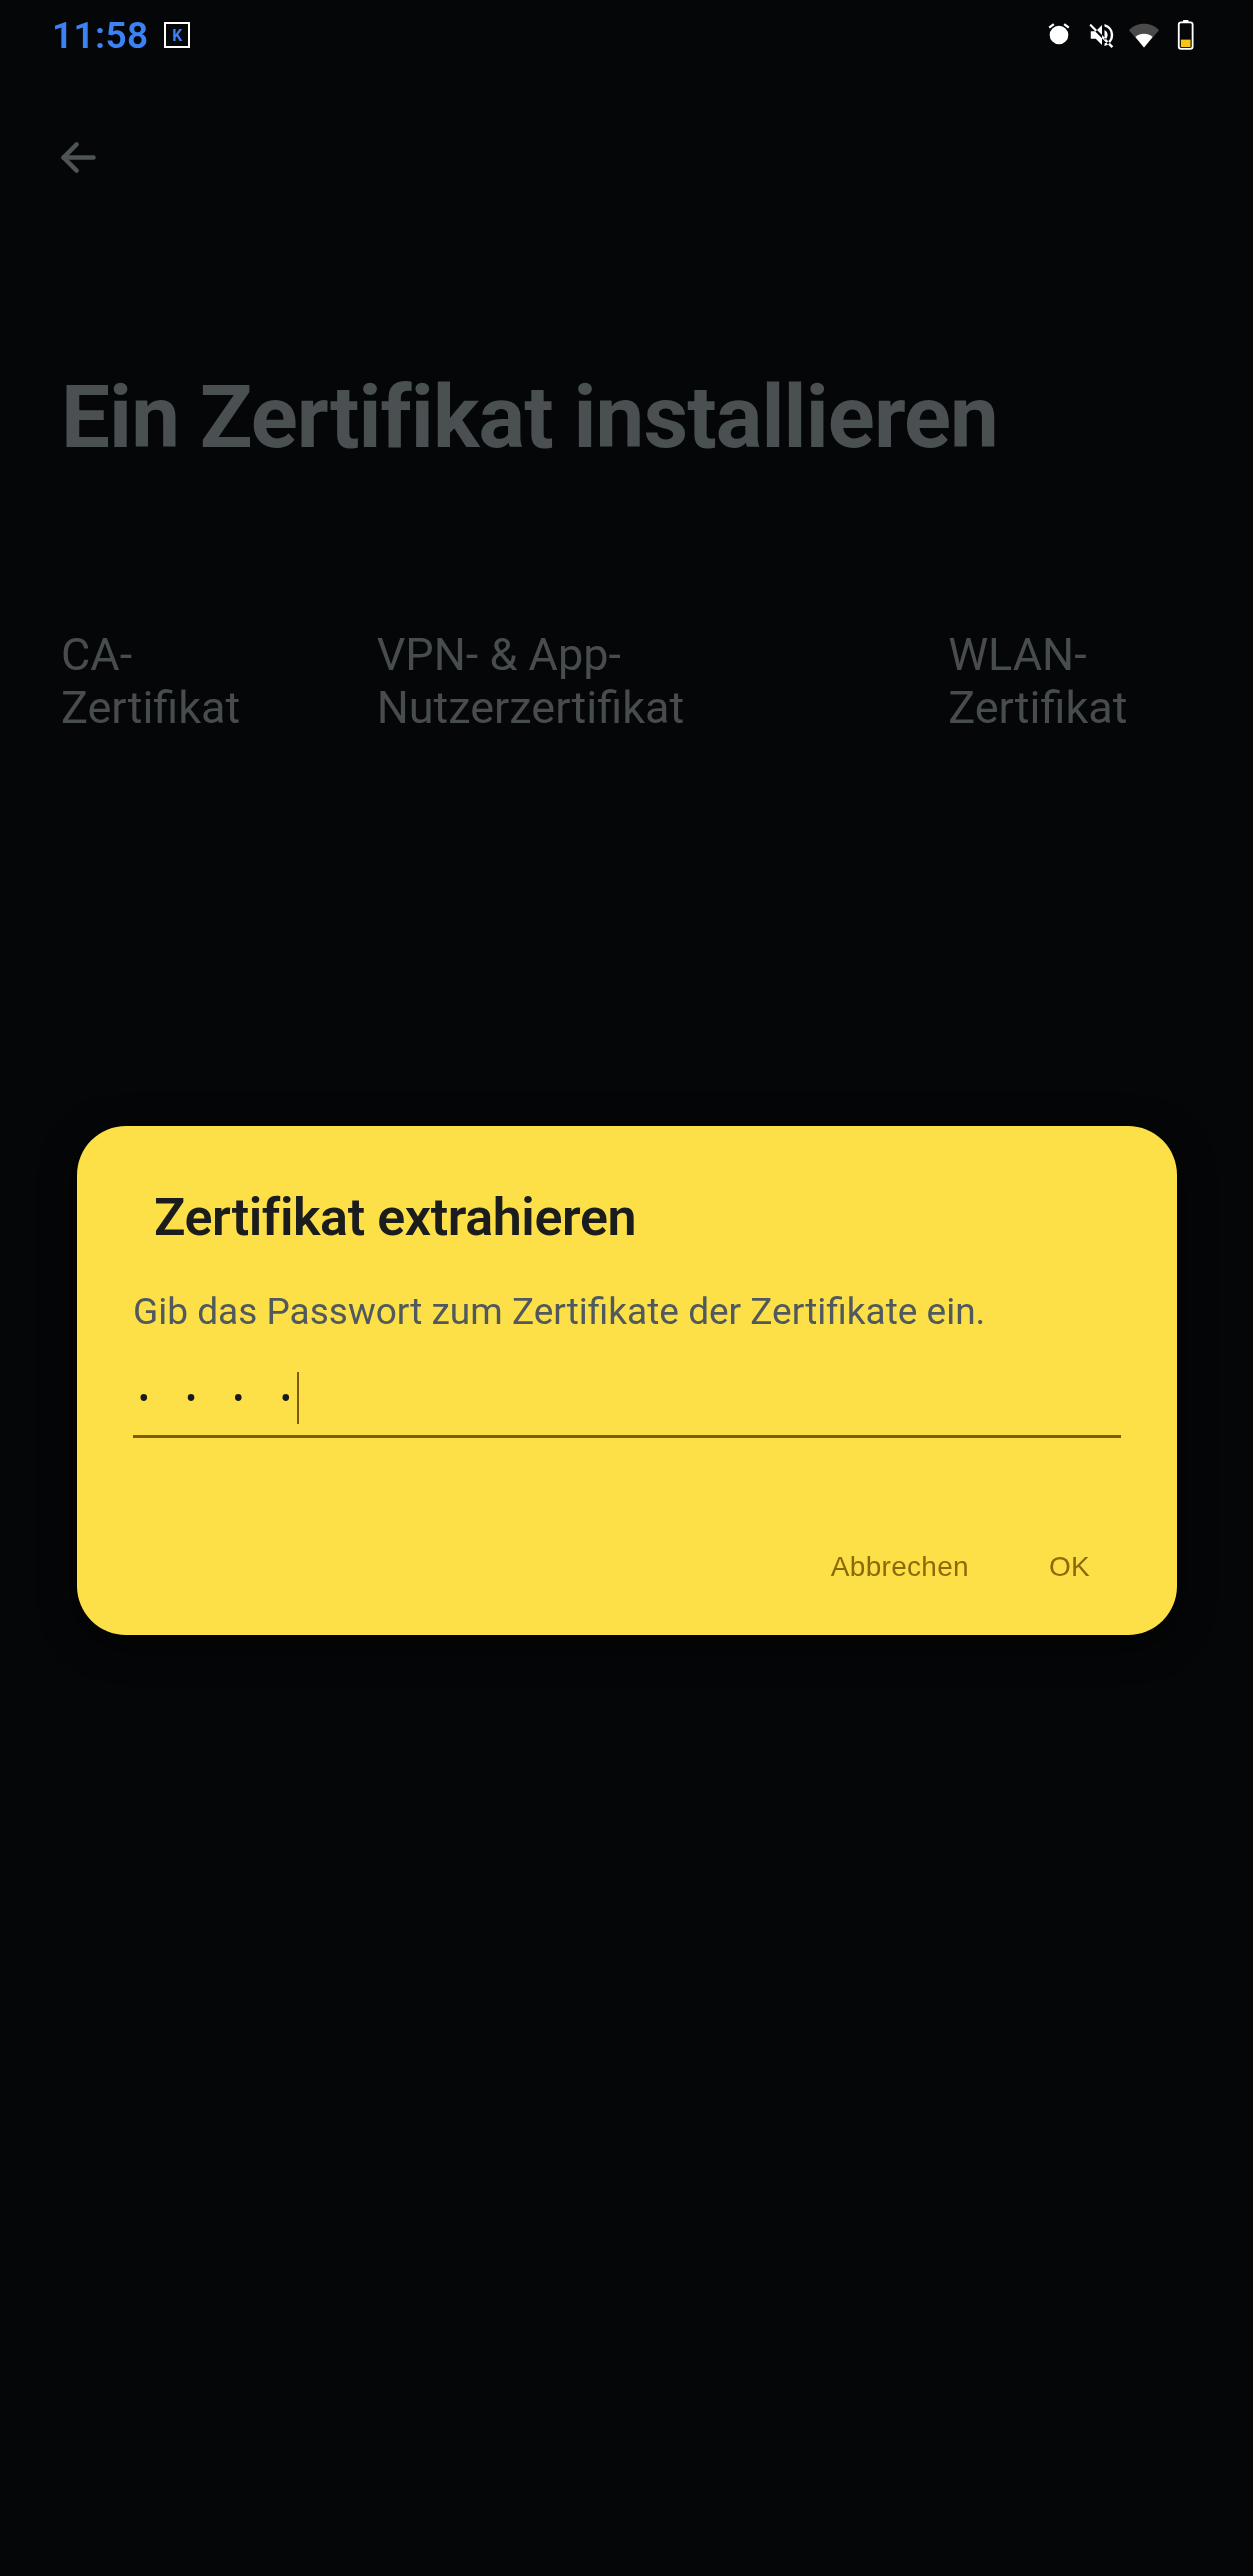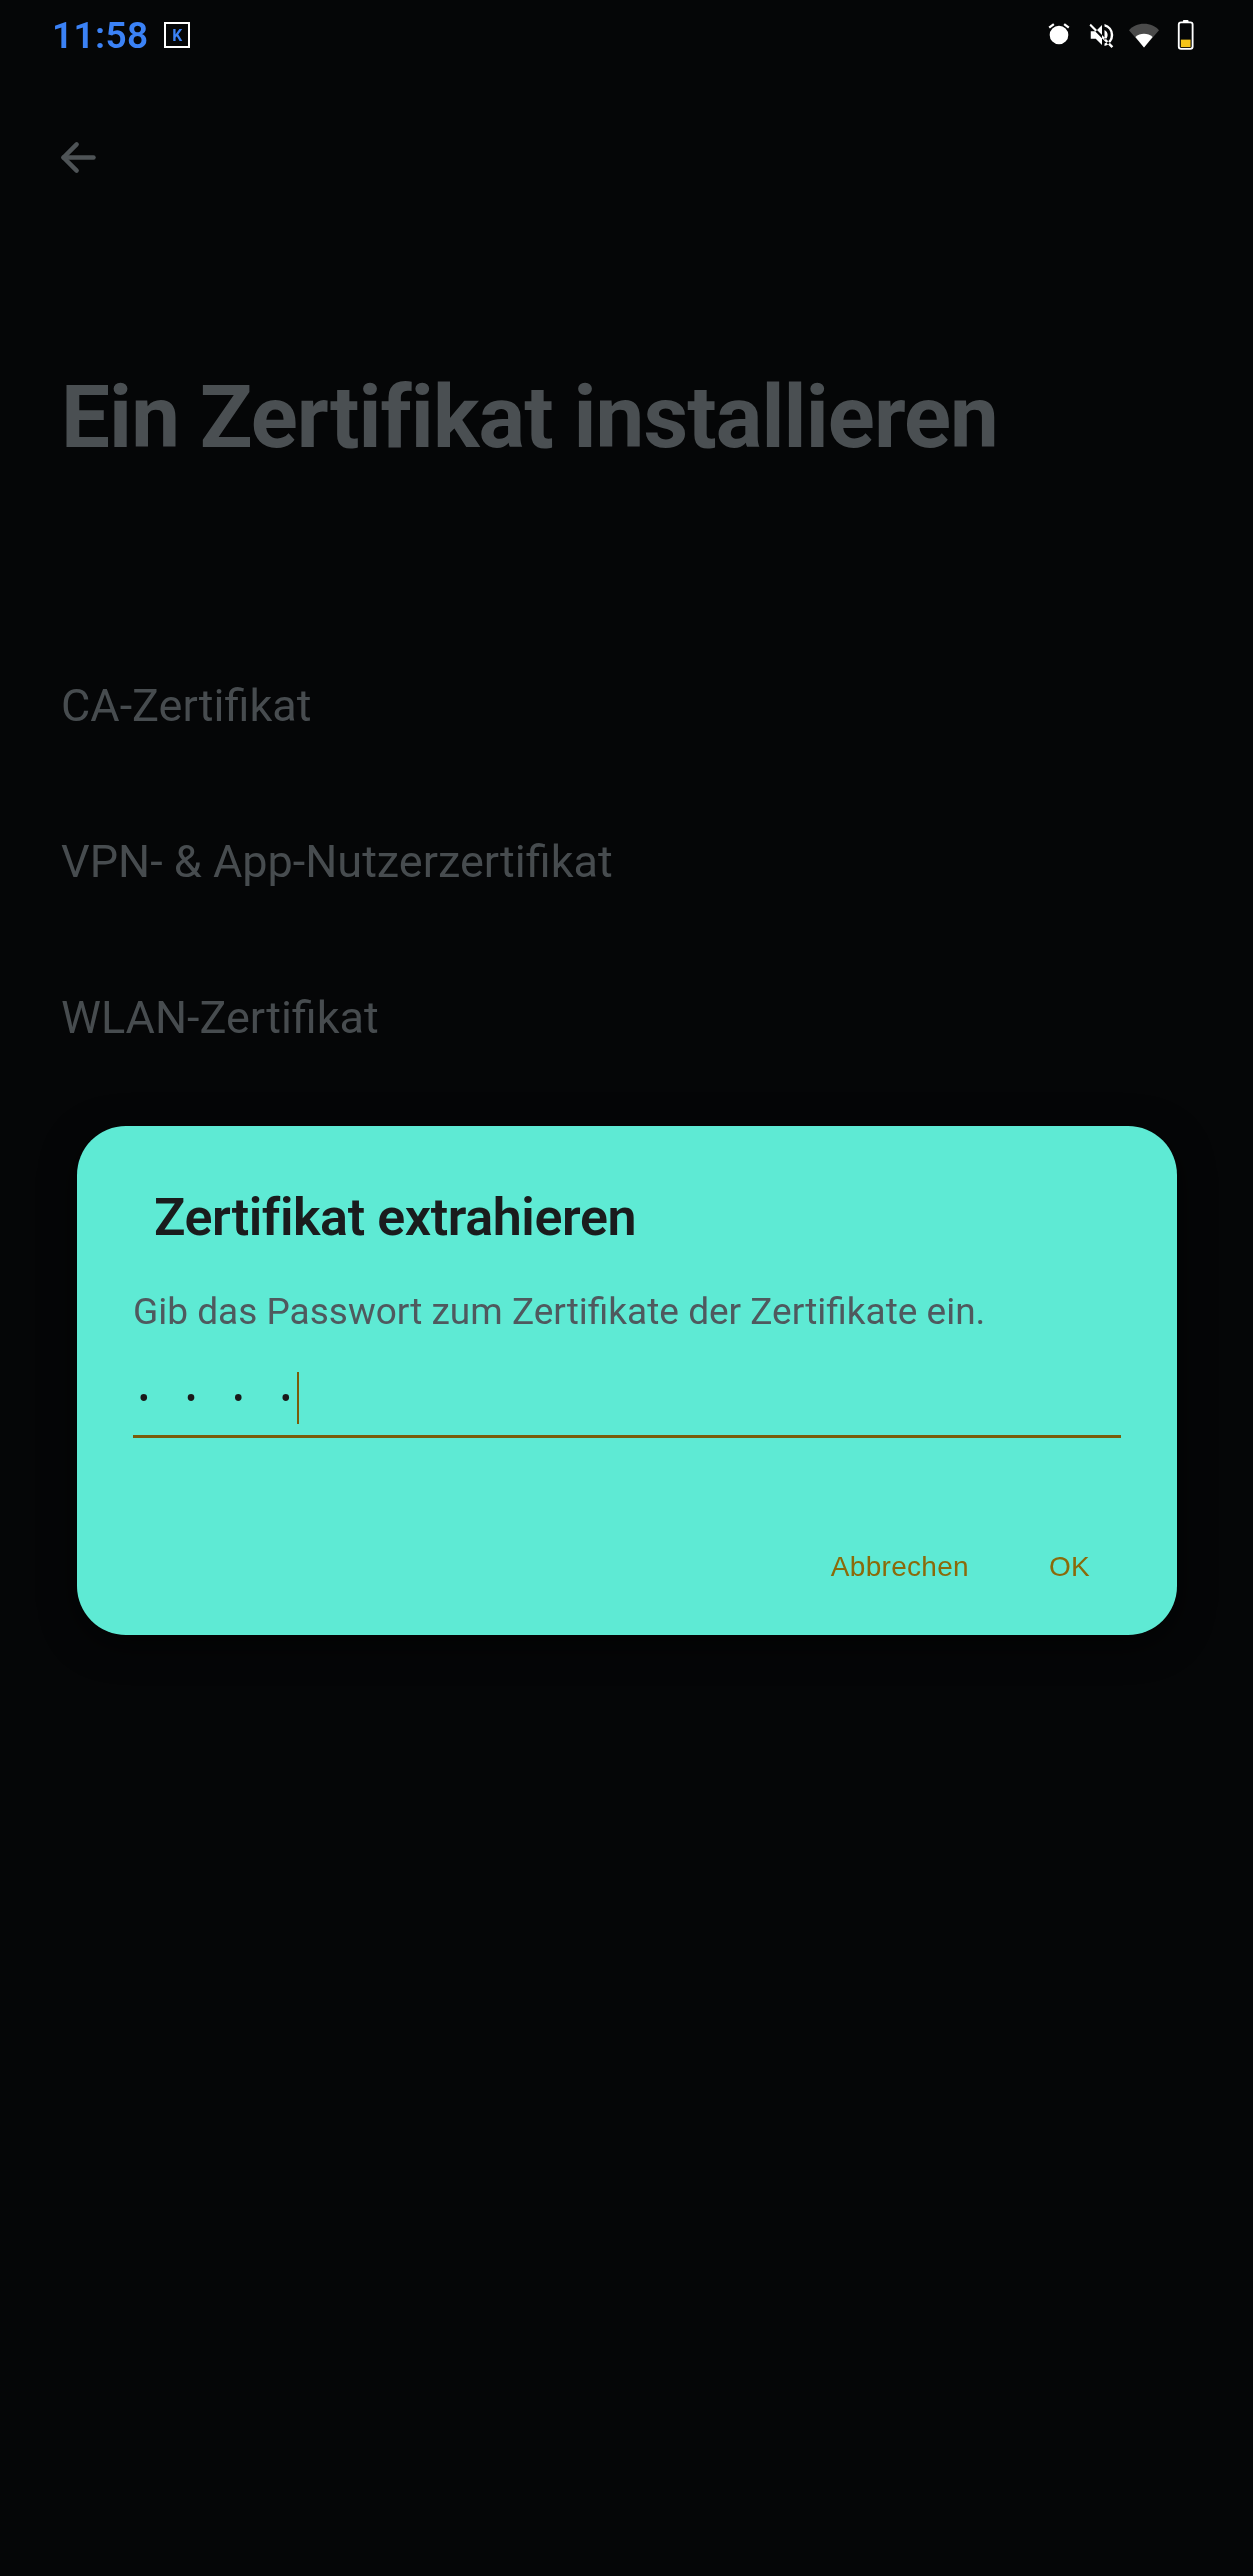--- a/index.html
+++ b/index.html
@@ -58,46 +58,46 @@
     top: 366px;
     left: 61px;
     right: 35px;
     font-size: 87px;
     font-weight: 700;
     color: #4a4f52;
     letter-spacing: -0.9px;
   }
   .options {
     position: absolute;
-    top: 679px;
+    top: 628px;
     left: 61px;
     right: 35px;
     display: flex;
-    flex-direction: column;
+    flex-direction: row;
     gap: 103px;
   }
   .option {
     font-size: 45px;
     color: #474c4f;
   }
 
   
   .scrim {
     position: absolute;
     inset: 0;
     background: rgba(0,0,0,0.0);
   }
 
   
   .dialog {
     position: absolute;
     top: 1126px;
     left: 77px;
     width: 1100px;
-    background: #5eead4;
+    background: #fde047;
     border-radius: 49px;
     padding: 61px 49px 52px 49px;
     color: #1a1a1a;
     box-shadow: 0 8.7px 35px rgba(0,0,0,0.6);
   }
   .dialog-title {
     font-size: 52px;
     font-weight: 600;
     color: #1a1c1d;
     margin-left: 28px;

